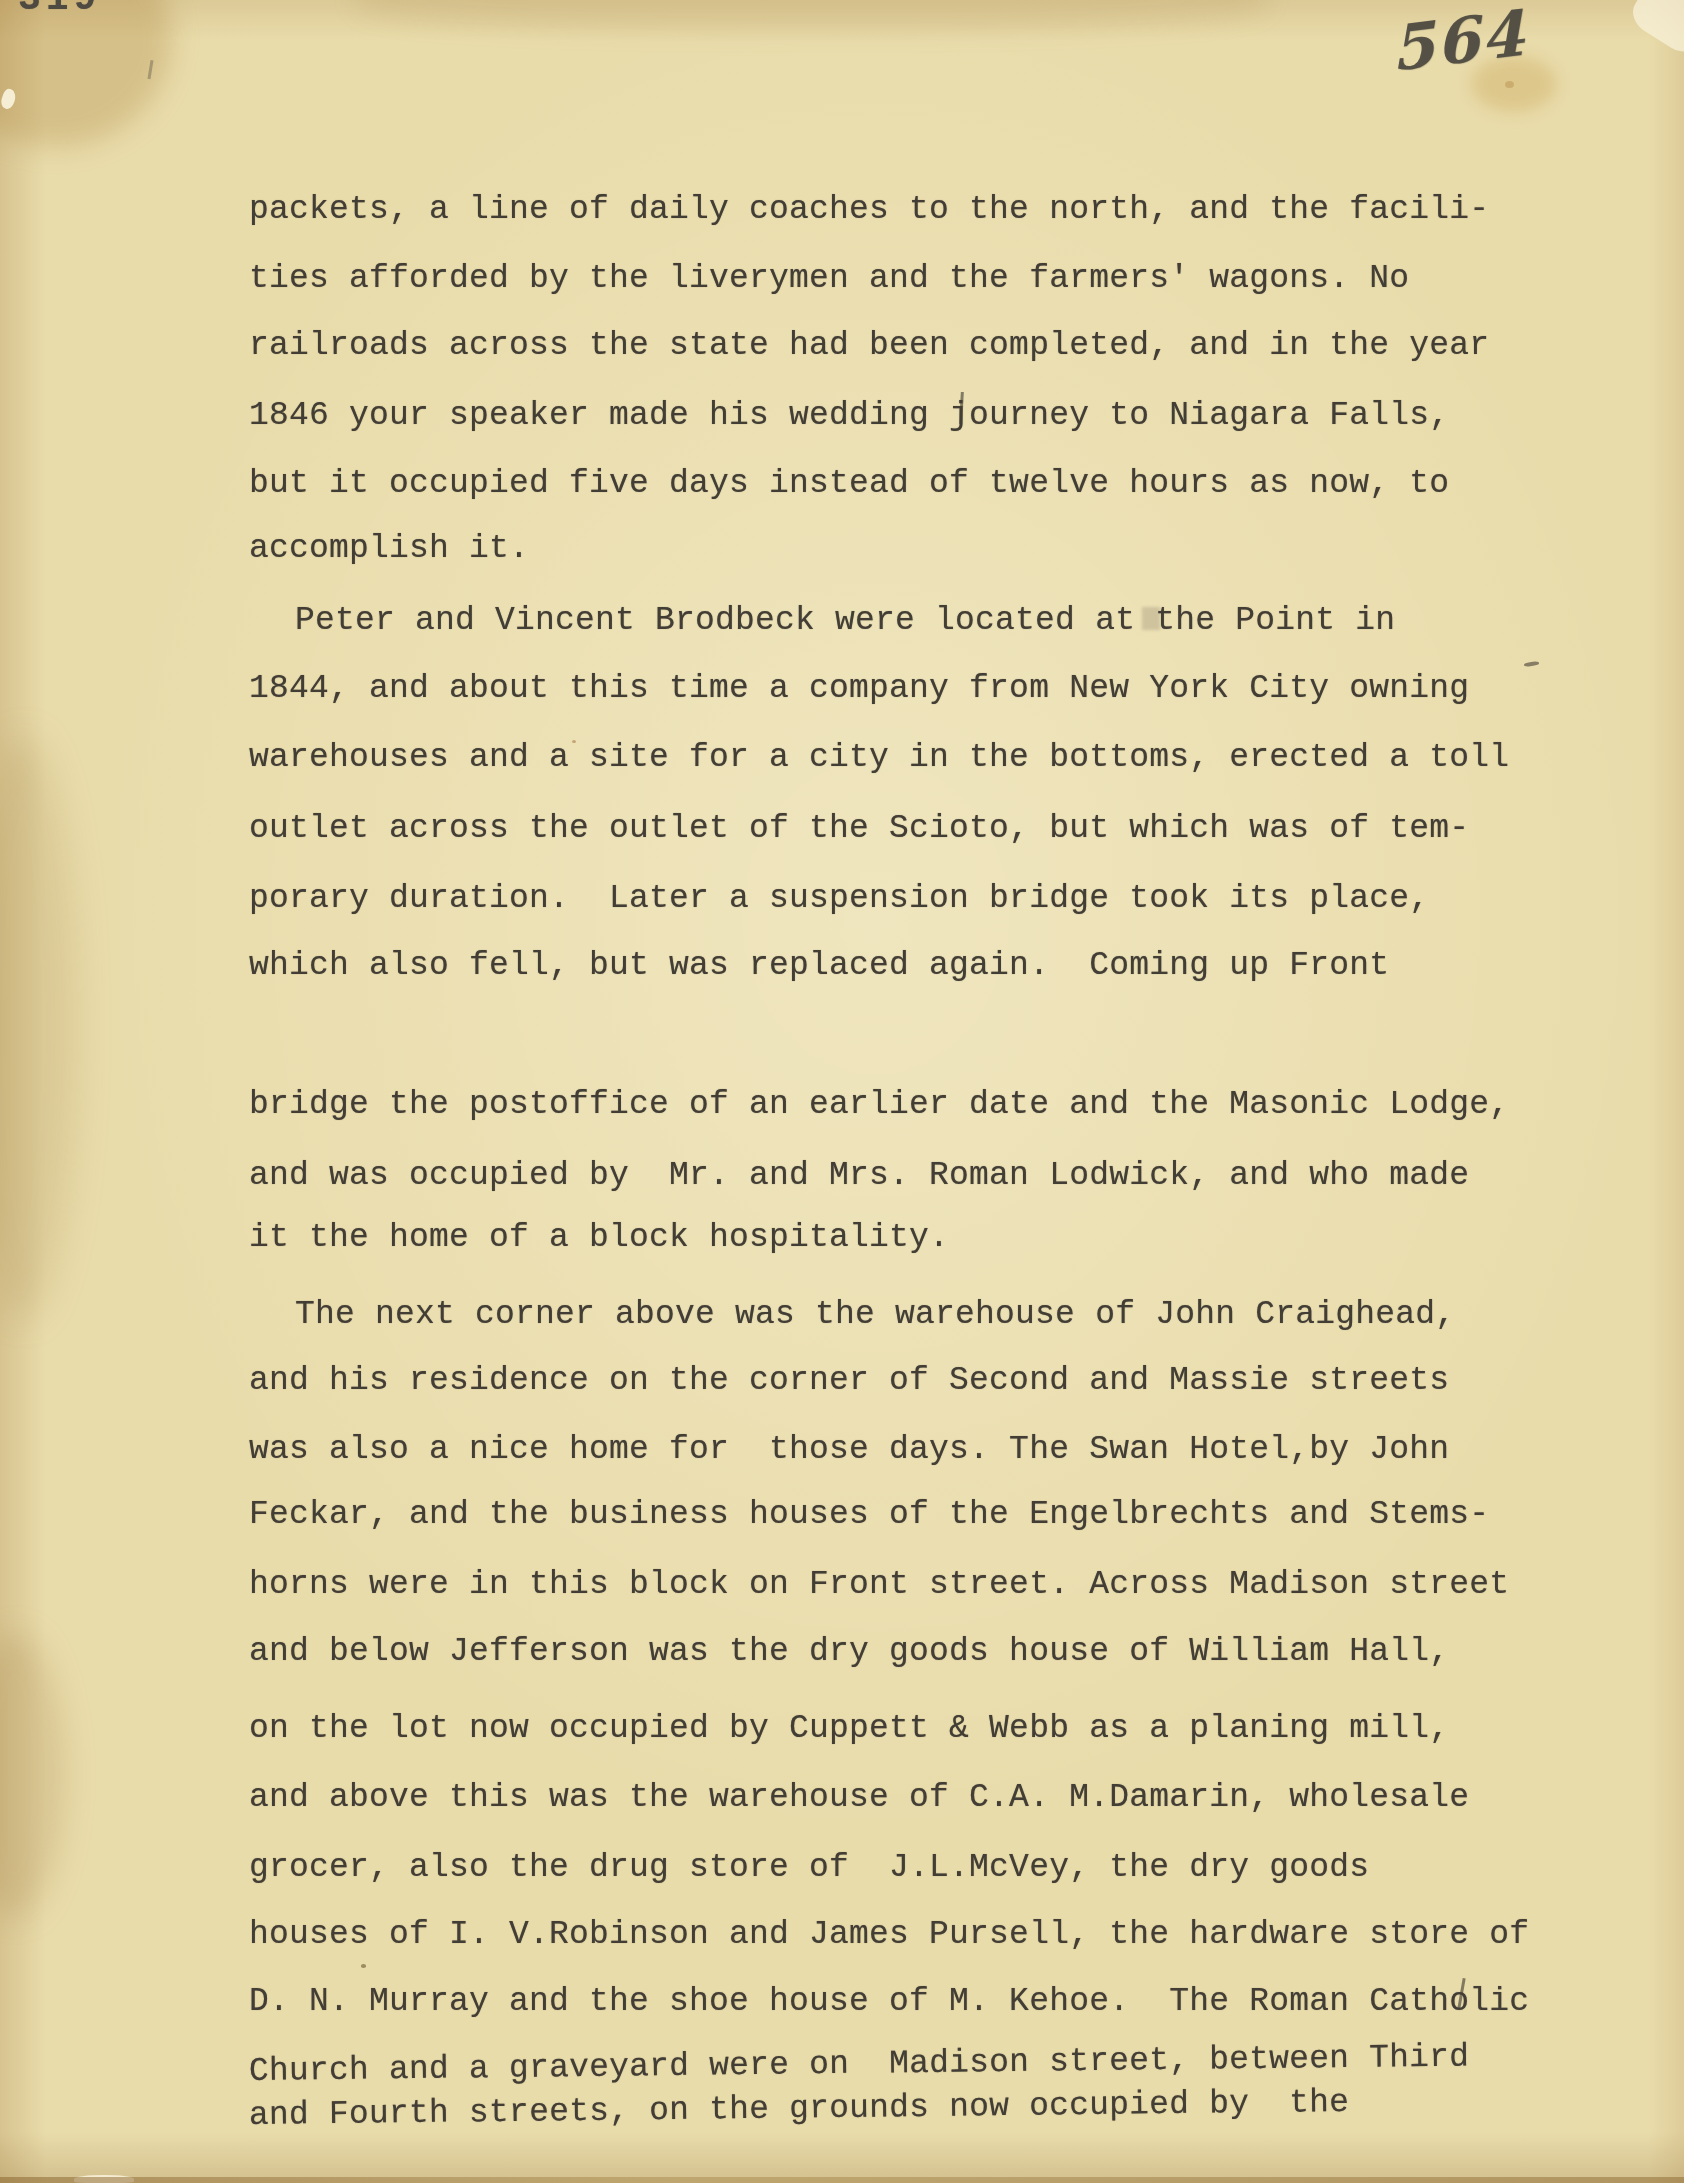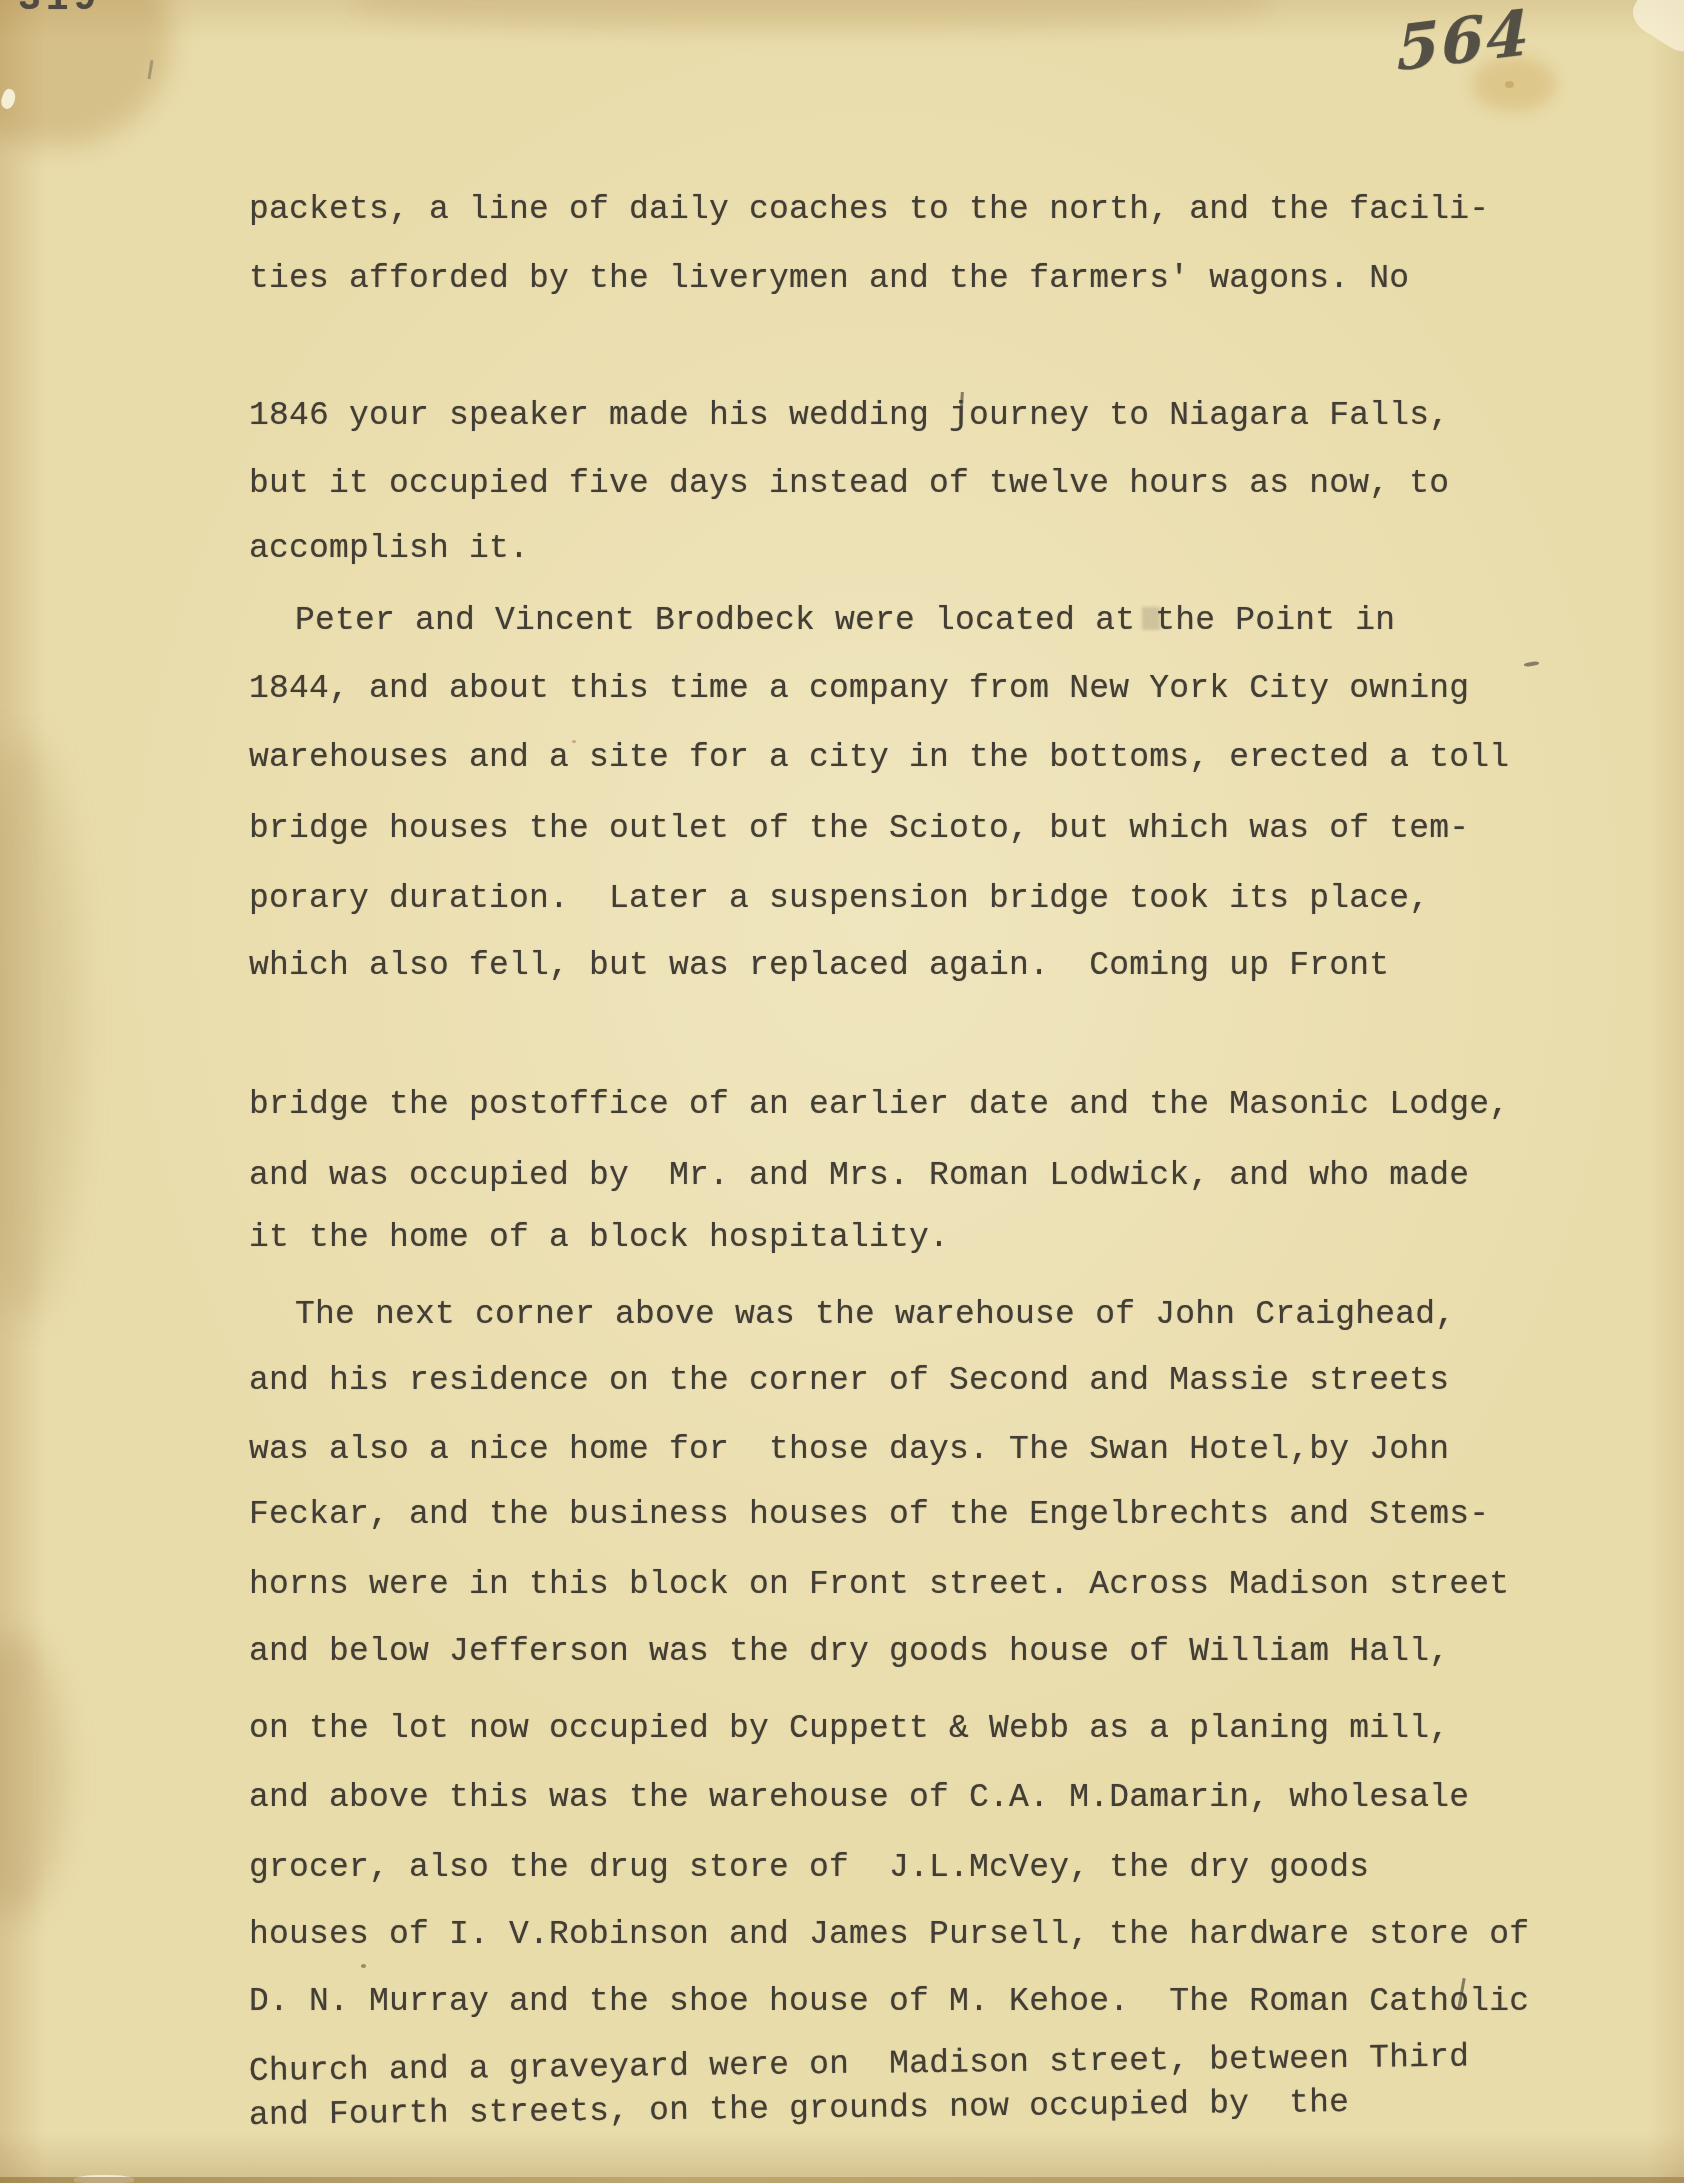--- a/index.html
+++ b/index.html
@@ -106,27 +106,28 @@
   <div class="mark m-journey"></div>
   <div class="mark m-atthe"></div>
   <div class="mark m-catholic"></div>
   <div class="mark m-penciltick"></div>
 
   <div class="corner-num">319</div>
   <div class="hand-num">564</div>
 
   <div class="tline" style="top:193px">packets, a line of daily coaches to the north, and the facili-</div>
   <div class="tline" style="top:262px">ties afforded by the liverymen and the farmers' wagons. No</div>
+  <div class="tline" style="top:329px">railroads across the state had been completed, and in the year</div>
   <div class="tline" style="top:399px">1846 your speaker made his wedding journey to Niagara Falls,</div>
   <div class="tline" style="top:467px">but it occupied five days instead of twelve hours as now, to</div>
   <div class="tline" style="top:532px">accomplish it.</div>
   <div class="tline indent" style="top:604px">Peter and Vincent Brodbeck were located at the Point in</div>
   <div class="tline" style="top:672px">1844, and about this time a company from New York City owning</div>
   <div class="tline" style="top:741px">warehouses and a site for a city in the bottoms, erected a toll</div>
-  <div class="tline" style="top:812px">bridge houses the outlet of the Scioto, but which was of tem-</div>
+  <div class="tline" style="top:812px">outlet across the outlet of the Scioto, but which was of tem-</div>
   <div class="tline" style="top:882px">porary duration.  Later a suspension bridge took its place,</div>
   <div class="tline" style="top:949px">which also fell, but was replaced again.  Coming up Front</div>
   <div class="tline" style="top:1088px">bridge the postoffice of an earlier date and the Masonic Lodge,</div>
   <div class="tline" style="top:1159px">and was occupied by  Mr. and Mrs. Roman Lodwick, and who made</div>
   <div class="tline" style="top:1221px">it the home of a block hospitality.</div>
   <div class="tline indent" style="top:1298px">The next corner above was the warehouse of John Craighead,</div>
   <div class="tline" style="top:1364px">and his residence on the corner of Second and Massie streets</div>
   <div class="tline" style="top:1433px">was also a nice home for  those days. The Swan Hotel,by John</div>
   <div class="tline" style="top:1498px">Feckar, and the business houses of the Engelbrechts and Stems-</div>
   <div class="tline" style="top:1568px">horns were in this block on Front street. Across Madison street</div>

